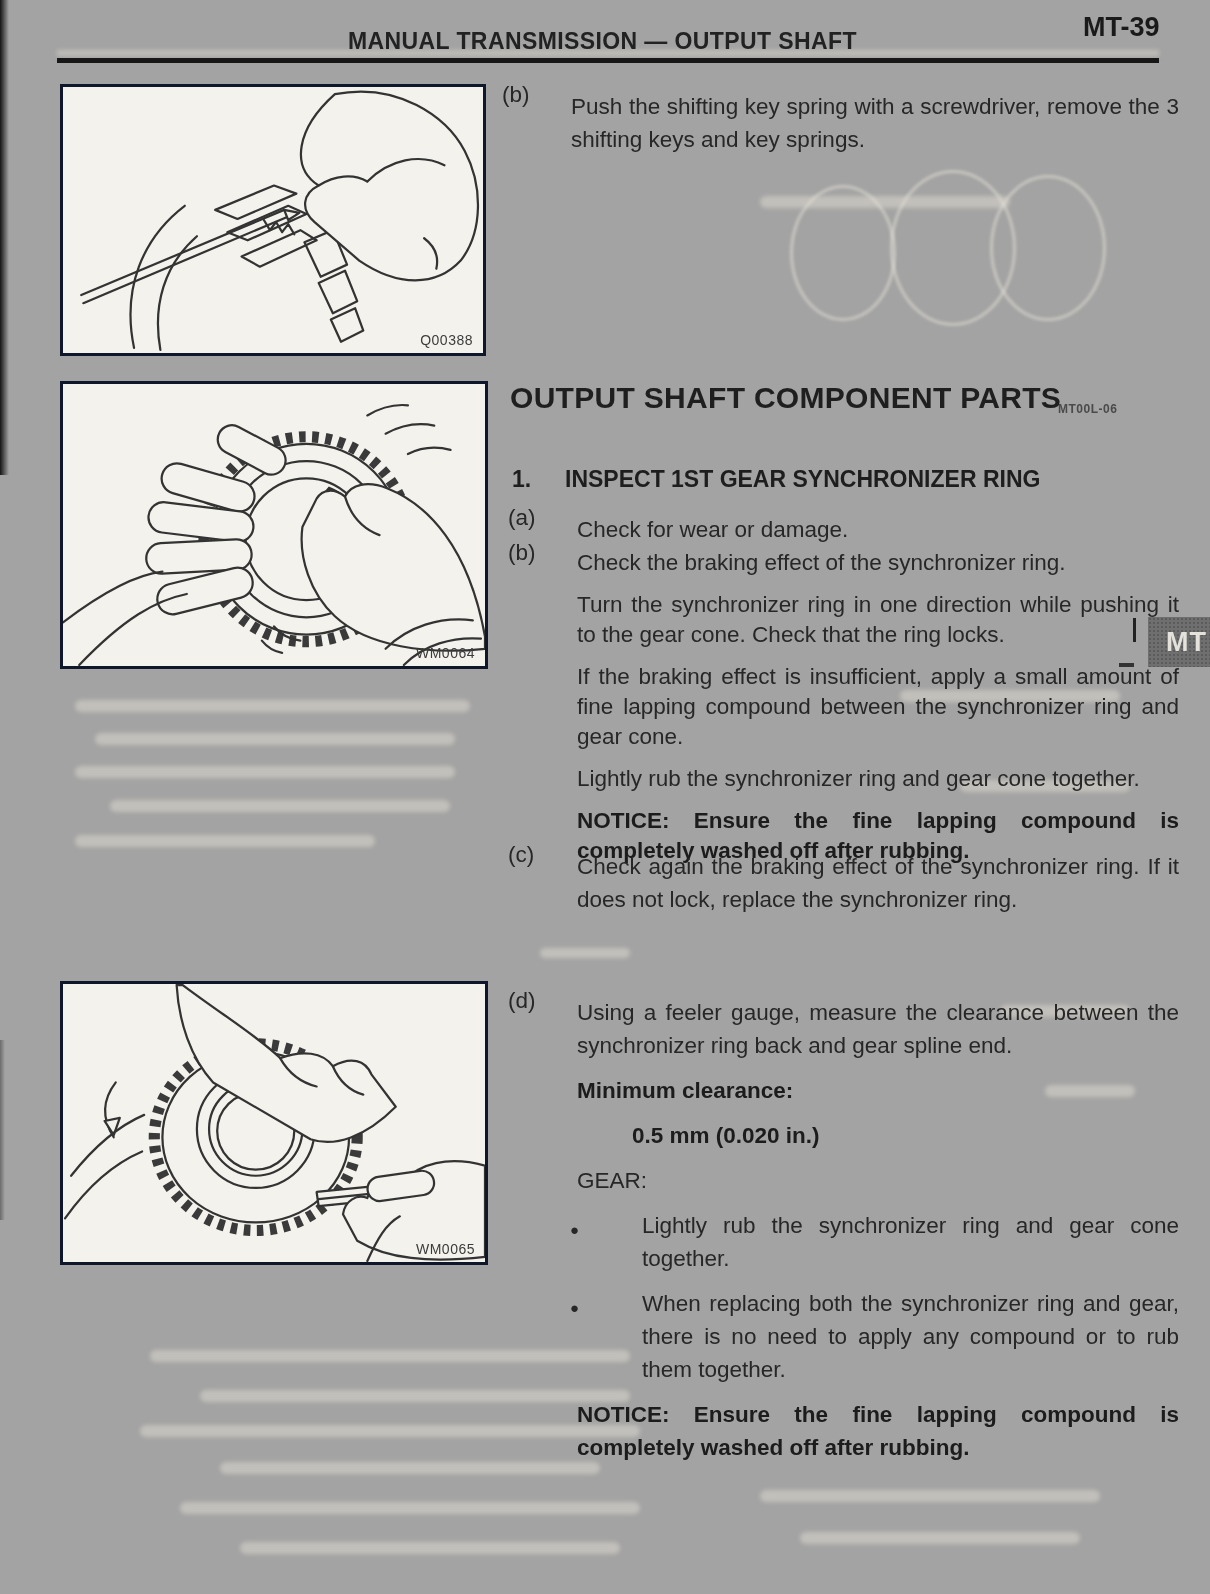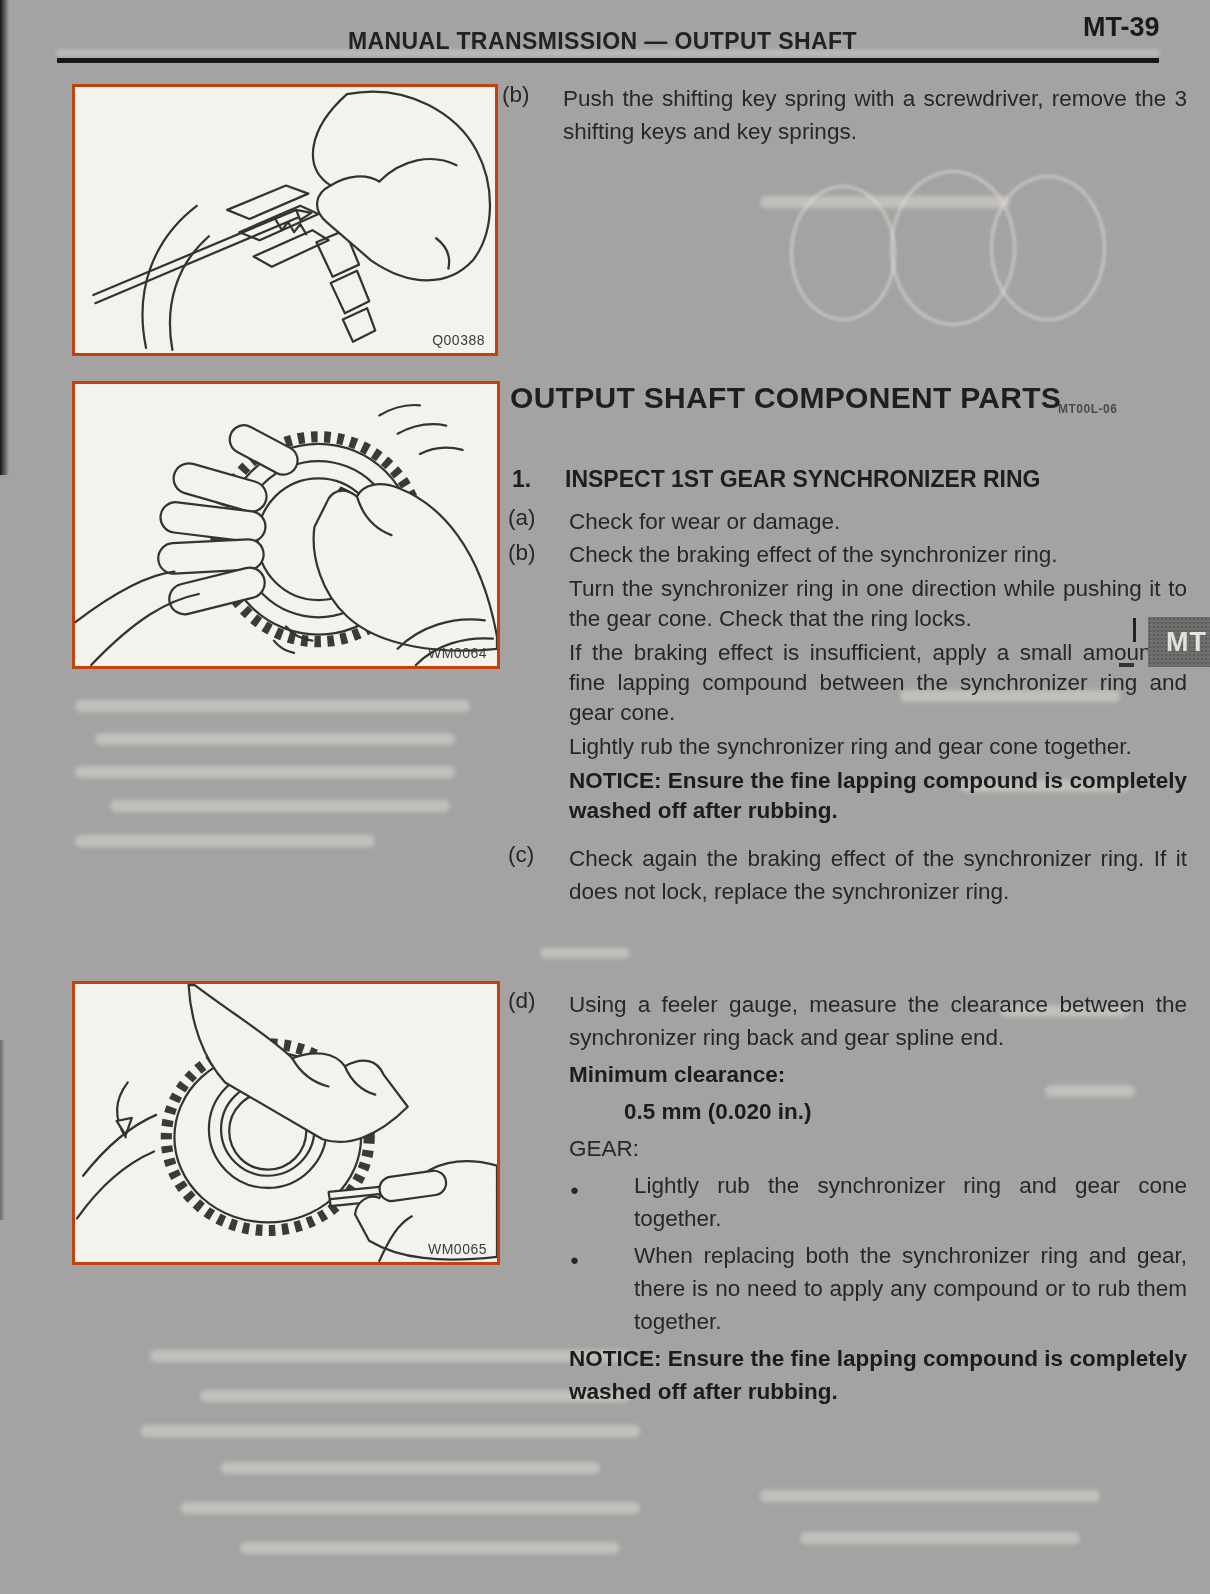--- a/index.html
+++ b/index.html
@@ -19,32 +19,32 @@
   .ghost-circle{position:absolute;border:3px solid #e0ddd4;border-radius:50%;
     opacity:.6;filter:blur(1.5px);background:transparent;}
   
   .header-title{position:absolute;left:348px;top:28px;font-size:23px;font-weight:bold;
     letter-spacing:.4px;color:#222;}
   .page-number{position:absolute;left:1035px;top:12px;font-size:27px;font-weight:bold;color:#1a1a1a;margin-left:48px;}
   .header-rule{position:absolute;left:57px;top:58px;width:1102px;height:5px;background:#171717;}
   .header-rule-smudge{position:absolute;left:57px;top:50px;width:1102px;height:6px;
     background:#dcd8cf;opacity:.5;filter:blur(2px);}
   
-  .figbox{position:absolute;border:3px solid #c2410c;background:#f4f2ec;margin-left:12px;}
+  .figbox{position:absolute;border:3px solid #0f172a;background:#f4f2ec;}
   .figbox svg{display:block;width:100%;height:100%;}
   .fig-code{position:absolute;right:10px;bottom:5px;font-size:14px;color:#3c3c3c;
     letter-spacing:.5px;}
   .sk{fill:none;stroke:#333;stroke-width:2.2;stroke-linecap:round;stroke-linejoin:round;}
   .sk-fill{fill:#f4f2ec;stroke:#333;stroke-width:2.2;stroke-linejoin:round;}
   .teeth{fill:none;stroke:#3a3a3a;stroke-width:11;stroke-dasharray:6.5 6.5;}
   
   .body-text{font-size:22.5px;line-height:33px;text-align:justify;color:#272727;}
   .step{position:absolute;padding-left:57px;}
   .step .marker{position:absolute;left:0;top:0;}
-  .step p{margin:4px;}
+  .step p{margin:12px;}
   .b{font-weight:bold;color:#1c1c1c;}
   .intro-step{left:502px;top:78px;width:632px;}
   .section-ref{position:absolute;left:1058px;top:362px;font-size:12px;font-weight:bold;
     color:#4a4a4a;letter-spacing:.5px;margin-top:40px;}
   .section-title{position:absolute;left:510px;top:376px;font-size:30px;line-height:43px;
     font-weight:bold;color:#1f1f1f;letter-spacing:.3px;}
   .proc-head{position:absolute;left:510px;top:466px;width:624px;font-size:23px;
     font-weight:bold;color:#1e1e1e;padding-left:0;}
   .proc-head .num{position:absolute;left:2px;top:0;}
   .proc-head .ttl{display:block;padding-left:55px;}

